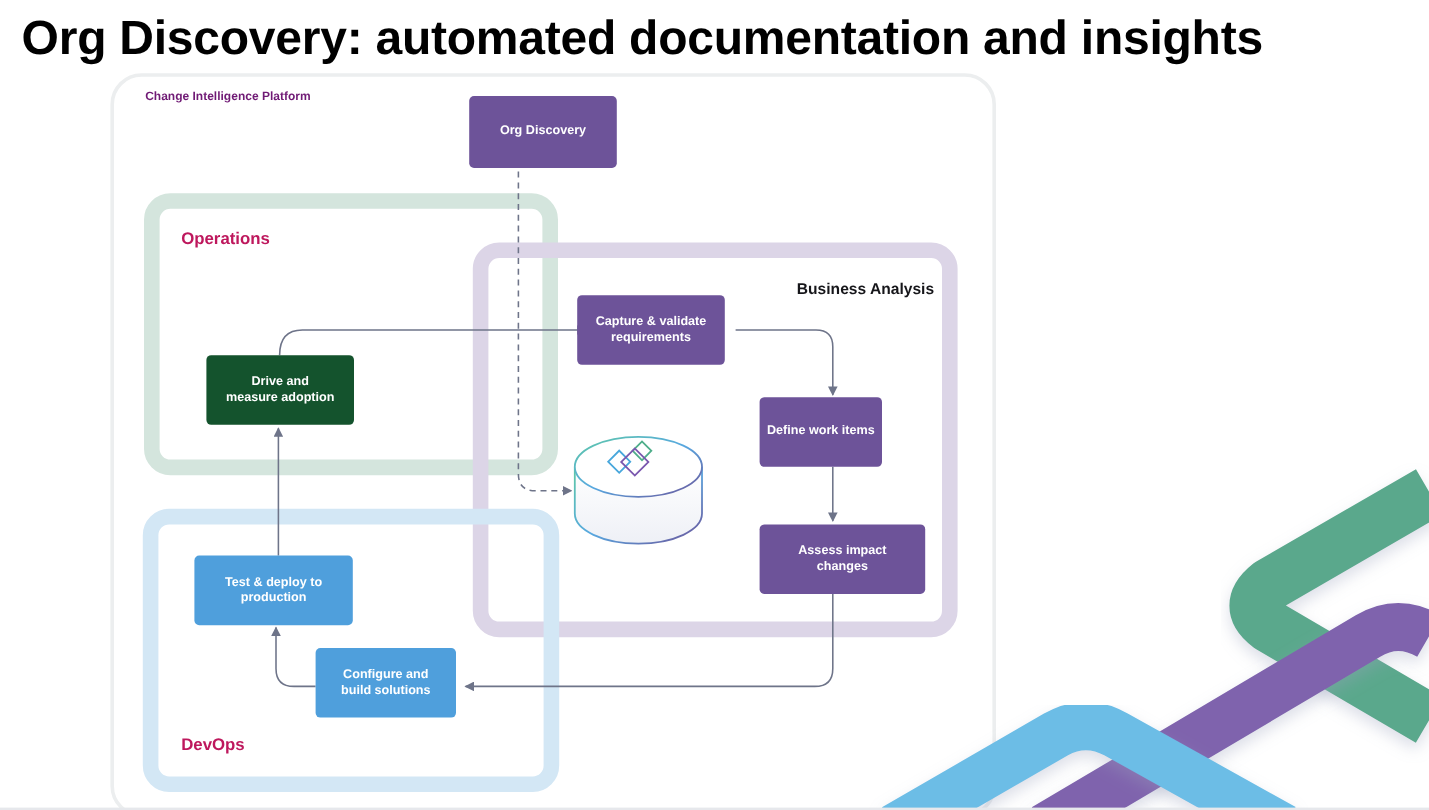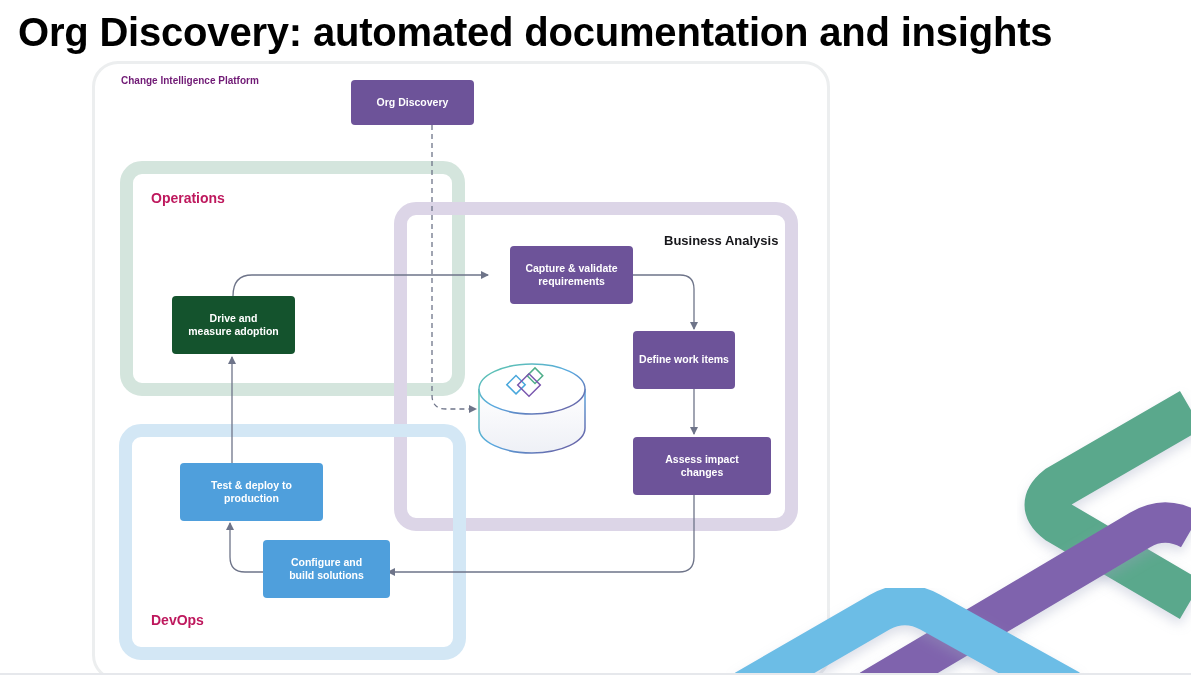--- a/index.html
+++ b/index.html
@@ -99,26 +99,26 @@
       <stop offset="1" stop-color="#eef0f6"></stop>
     </linearGradient>
   </defs>
   <path d="M479 389 L479 428 A53 25 0 0 0 585 428 L585 389" fill="url(#body)" stroke="url(#rim)" stroke-width="1.5"></path>
   <ellipse cx="532" cy="389" rx="53" ry="25" fill="#ffffff" stroke="url(#rim)" stroke-width="1.5"></ellipse>
   <rect x="530" y="370" width="11" height="11" transform="rotate(45 535 375)" fill="none" stroke="#4fae8a" stroke-width="1.5"></rect>
   <rect x="510" y="378" width="13" height="13" transform="rotate(45 516 384)" fill="none" stroke="#48a7dc" stroke-width="1.5"></rect>
   <rect x="521" y="377" width="16" height="16" transform="rotate(45 529 385)" fill="none" stroke="#7a57ae" stroke-width="1.5"></rect>
 </svg>
 
-<div class="node purple" style="left:351px;top:80px;width:123px;height:45px;">Org Discovery</div>
-<div class="node purple" style="left:510px;top:246px;width:123px;height:58px;">Capture &amp; validate
+<div class="node purple" style="left:391px;top:80px;width:123px;height:60px;">Org Discovery</div>
+<div class="node purple" style="left:481px;top:246px;width:123px;height:58px;">Capture &amp; validate
 requirements</div>
 <div class="node purple" style="left:633px;top:331px;width:102px;height:58px;">Define work items</div>
 <div class="node purple" style="left:633px;top:437px;width:138px;height:58px;">Assess impact
 changes</div>
 <div class="node green" style="left:172px;top:296px;width:123px;height:58px;">Drive and
 measure adoption</div>
-<div class="node blue" style="left:180px;top:463px;width:143px;height:58px;">Test &amp; deploy to
+<div class="node blue" style="left:162px;top:463px;width:132px;height:58px;">Test &amp; deploy to
 production</div>
-<div class="node blue" style="left:263px;top:540px;width:127px;height:58px;">Configure and
+<div class="node blue" style="left:263px;top:540px;width:117px;height:58px;">Configure and
 build solutions</div>
 
 <div class="bottom-line"></div>
 
 </body></html>

